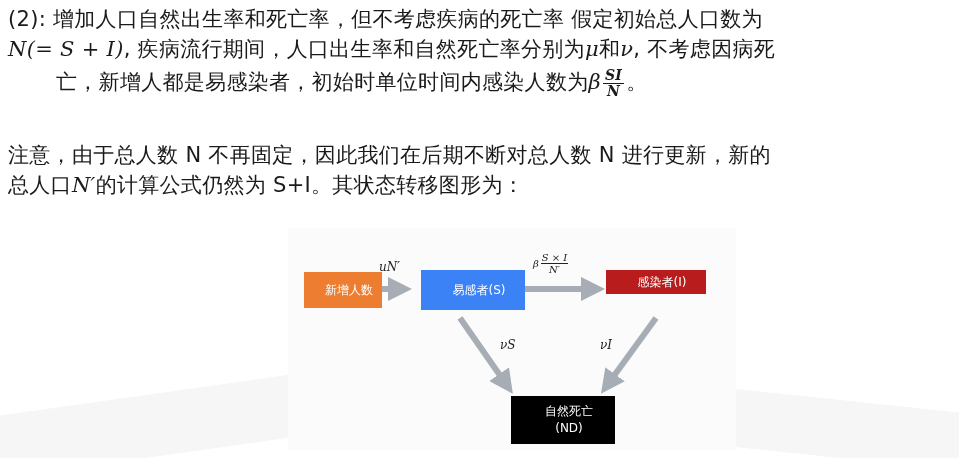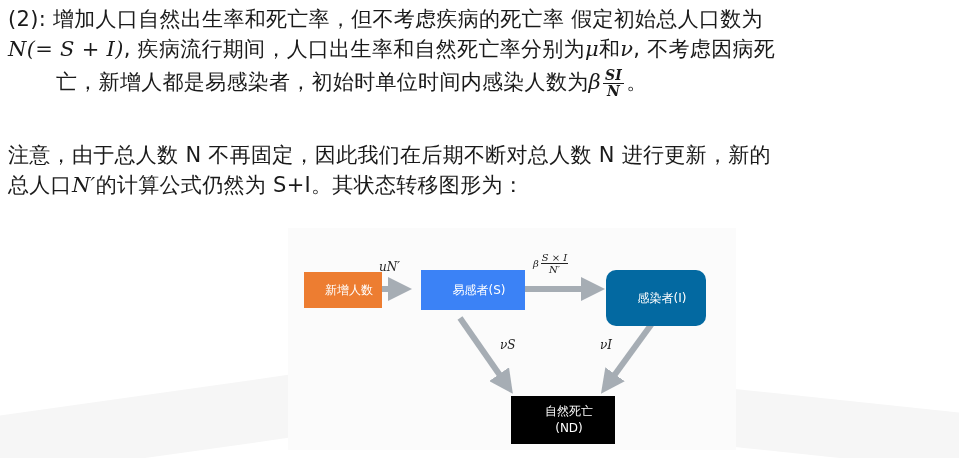--- a/index.html
+++ b/index.html
@@ -75,21 +75,21 @@
     <line x1="172" y1="90" x2="218" y2="156" stroke="#a6adb4" stroke-width="6" marker-end="url(#ah)"></line>
     <line x1="368" y1="90" x2="320" y2="156" stroke="#a6adb4" stroke-width="6" marker-end="url(#ah)"></line>
   </svg>
 
   <div class="box" style="left:16px;top:44px;width:66px;height:36px;background:#ed7d31;">
       <span>新增人数</span>
     </div>
   <div class="box" style="left:133px;top:42px;width:92px;height:40px;background:#3b82f6;">
       <span>易感者(S)</span>
     </div>
-  <div class="box" style="left:318px;top:42px;width:88px;height:56px;background:#0369a1;border-radius:10px;">
+  <div class="box" style="left:318px;top:42px;width:88px;height:24px;background:#b91c1c;">
       <span>感染者(I)</span>
     </div>
   <div class="box" style="left:223px;top:168px;width:92px;height:48px;background:#000;flex-direction:column;">
     <span>自然死亡</span>
     <span>(ND)</span>
   </div>
 
   <div class="lbl" style="left:91px;top:32px;">uN′</div>
   <div class="lfrac" style="left:245px;top:24px;">
     <span>β</span>

